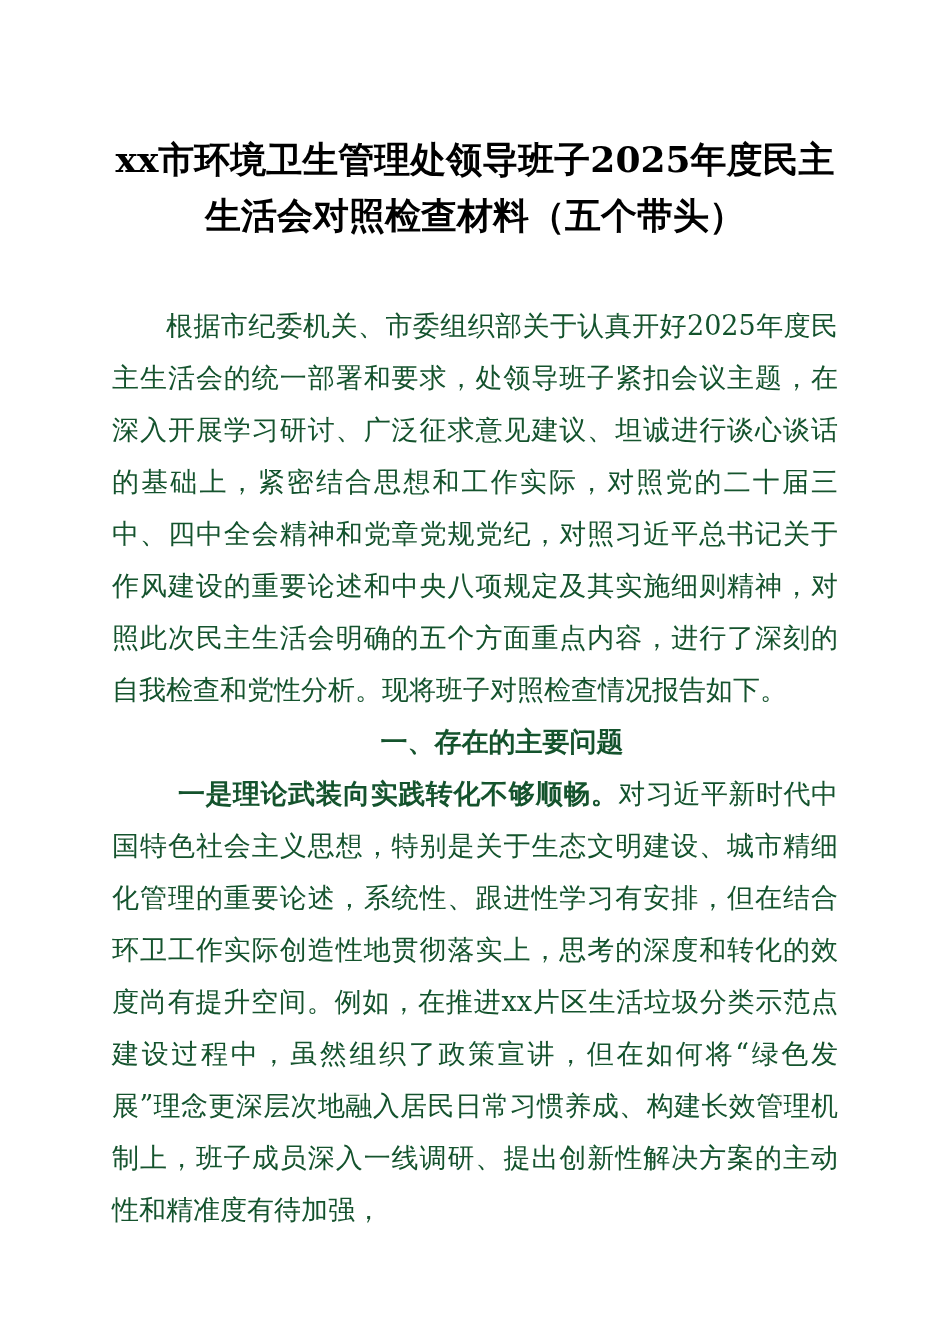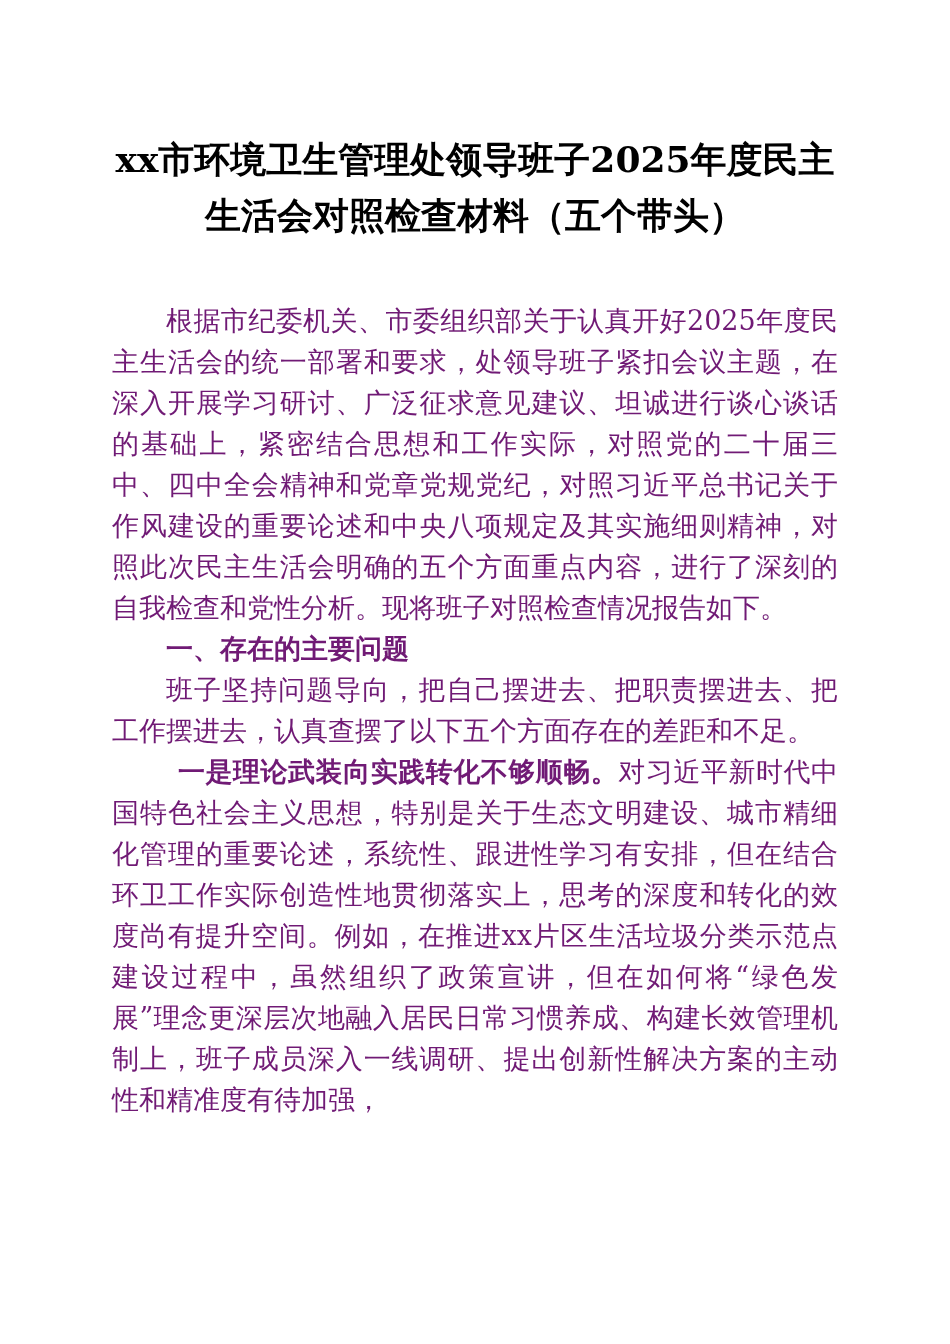--- a/index.html
+++ b/index.html
@@ -24,40 +24,39 @@
     font-weight: bold;
     font-size: 36px;
     line-height: 1.55;
     text-align: center;
     color: #000000;
   }
   .doc-body p {
     margin: 0;
     font-family: "DejaVu Serif", "Liberation Serif", serif;
     font-size: 27px;
-    line-height: 41px;
+    line-height: 52px;
     text-align: justify;
     text-indent: 2em;
-    color: #701a75;
+    color: #14532d;
     word-break: break-all;
   }
   .doc-body p.heading {
     font-family: "DejaVu Sans", "Liberation Sans", sans-serif;
     font-weight: bold;
-    text-align: left;
+    text-align: center;
   }
   .doc-body p strong {
     font-weight: bold;
     margin-left: 12px;
   }
 </style>
 </head>
 <body>
 
 <div class="page">
   <h1 class="doc-title">xx市环境卫生管理处领导班子2025年度民主生活会对照检查材料（五个带头）</h1>
   <div class="doc-body">
       <p class="body">根据市纪委机关、市委组织部关于认真开好2025年度民主生活会的统一部署和要求，处领导班子紧扣会议主题，在深入开展学习研讨、广泛征求意见建议、坦诚进行谈心谈话的基础上，紧密结合思想和工作实际，对照党的二十届三中、四中全会精神和党章党规党纪，对照习近平总书记关于作风建设的重要论述和中央八项规定及其实施细则精神，对照此次民主生活会明确的五个方面重点内容，进行了深刻的自我检查和党性分析。现将班子对照检查情况报告如下。</p>
       <p class="heading">一、存在的主要问题</p>
-      <p class="body">班子坚持问题导向，把自己摆进去、把职责摆进去、把工作摆进去，认真查摆了以下五个方面存在的差距和不足。</p>
       <p class="body"><strong>一是理论武装向实践转化不够顺畅。</strong>对习近平新时代中国特色社会主义思想，特别是关于生态文明建设、城市精细化管理的重要论述，系统性、跟进性学习有安排，但在结合环卫工作实际创造性地贯彻落实上，思考的深度和转化的效度尚有提升空间。例如，在推进xx片区生活垃圾分类示范点建设过程中，虽然组织了政策宣讲，但在如何将“绿色发展”理念更深层次地融入居民日常习惯养成、构建长效管理机制上，班子成员深入一线调研、提出创新性解决方案的主动性和精准度有待加强，</p>
     </div>
 </div>
 
 </body></html>

